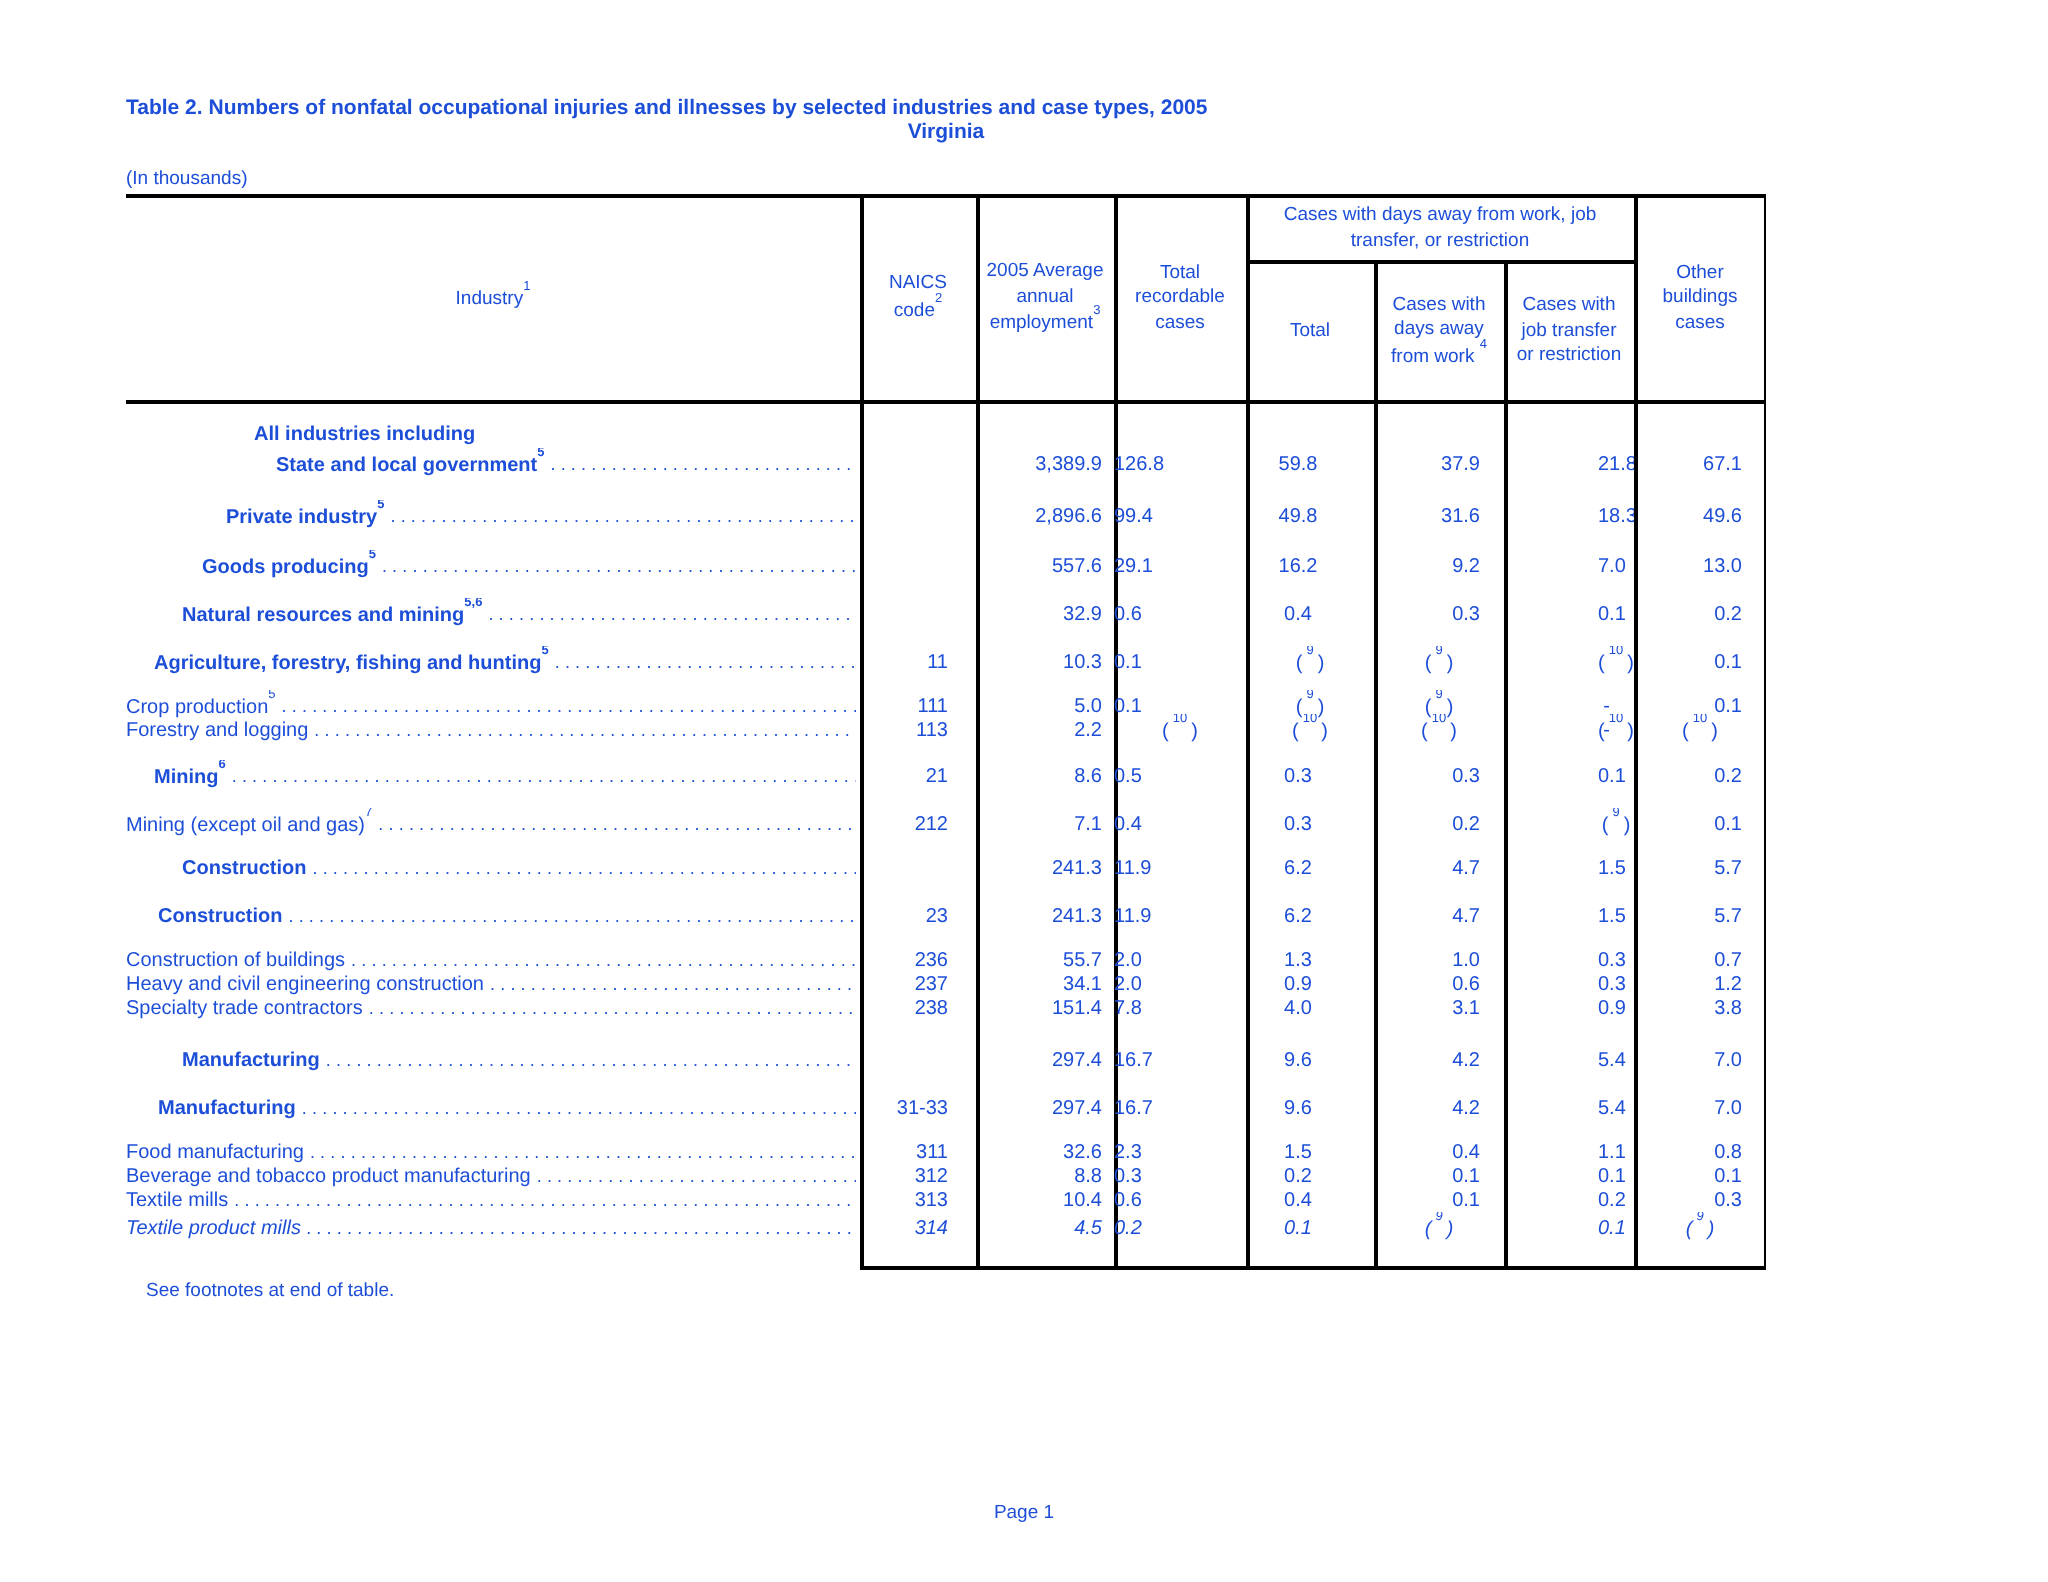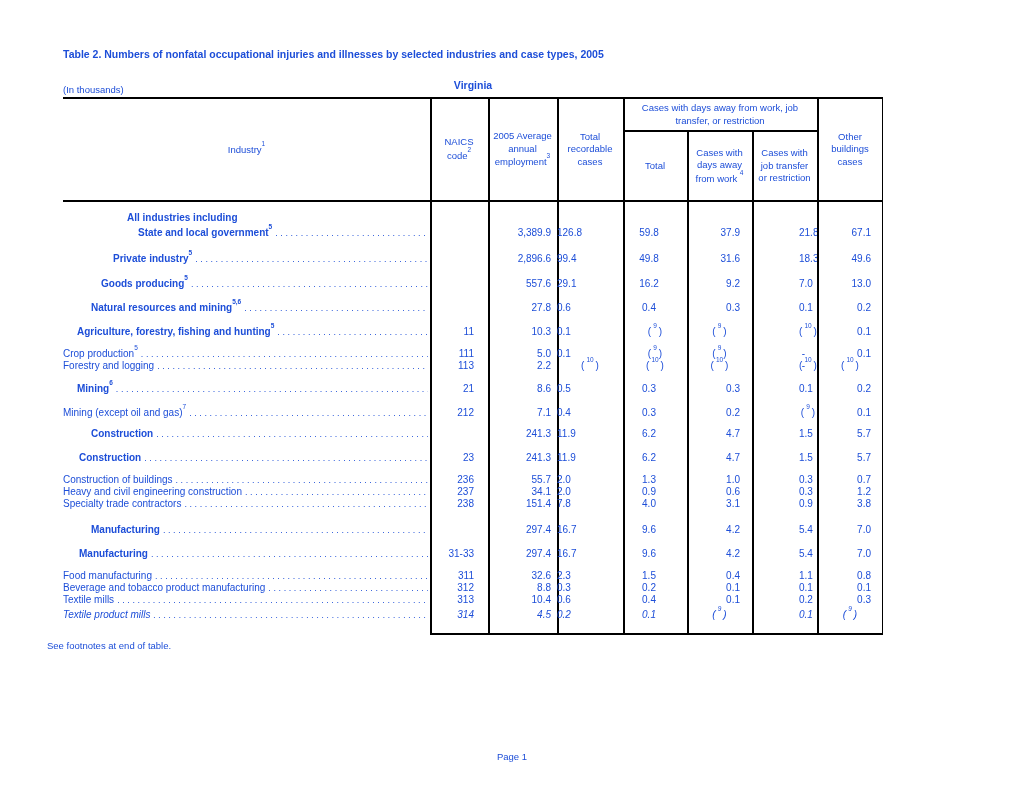--- a/index.html
+++ b/index.html
@@ -1,19 +1,19 @@
 <!DOCTYPE html>
 <html><head>
 <meta charset="utf-8">
 <style>
   html,body{margin:0;padding:0;background:#fff;}
   .page{position:relative;width:1024px;height:791px;background:#ffffff;
         font-family:"Liberation Sans","DejaVu Sans",sans-serif;color:#1d4ed8;overflow:hidden;border-radius:19px;}
   .title{position:absolute;left:63px;top:48px;font-size:10.5px;font-weight:bold;}
-  .region{position:absolute;left:63px;top:79px;width:820px;text-align:center;font-size:10.5px;font-weight:bold;}
+  .region{position:absolute;left:63px;top:60px;width:820px;text-align:center;font-size:10.5px;font-weight:bold;}
   .units{position:absolute;left:63px;top:84px;font-size:9.5px;}
   .tablewrap{position:absolute;left:63px;top:97px;width:820px;height:540px;}
   .line{position:absolute;background:#000;}
   
   .rule-top{left:0;top:0;width:820px;height:2px;}
   .rule-hdrbot{left:0;top:103px;width:820px;height:2px;}
   .rule-group{left:560px;top:33px;width:194px;height:1.5px;}
   .rule-bottom{left:367px;top:536px;width:453px;height:2px;}
   
   .v1{left:367px;top:0;width:1.5px;height:538px;}
@@ -46,21 +46,21 @@
   .c3{width:69px;text-align:right;padding-right:6px;}
   .c4{width:66px;text-align:left;padding-right:12px;}
   .c5{width:64px;text-align:center;padding-right:12px;}
   .c6{width:65px;text-align:right;padding-right:12px;}
   .c7{width:65px;text-align:right;padding-right:12px;padding-left:47px;}
   .c8{width:66px;text-align:right;padding-right:12px;}
   .ctr{text-align:center !important;padding-right:0 !important;}
   .bold .lbl, .pre-row .lbl{font-weight:bold;}
   .leader{flex:1;overflow:hidden;white-space:nowrap;letter-spacing:2.6px;
           margin-left:3px;margin-right:2px;font-weight:normal;font-size:9px;}
-  .footnote{position:absolute;left:47px;top:640px;font-size:9.5px;}
+  .footnote{position:absolute;left:73px;top:640px;font-size:9.5px;}
   .pageno{position:absolute;left:0;top:751px;width:1024px;text-align:center;font-size:9.5px;}
 </style>
 </head>
 <body>
 
 <div class="page">
   <div class="title">Table 2.  Numbers of nonfatal occupational injuries and illnesses by selected industries and case types, 2005</div>
   <div class="region">Virginia</div>
   <div class="units">(In thousands)</div>
 
@@ -150,21 +150,21 @@
           <div class="c c6">9.2</div>
           <div class="c c7">7.0</div>
           <div class="c c8">13.0</div>
         </div>
         <div class="trow bold" style="margin-top: 12px;">
           <div class="c c1" style="padding-left: 28px;">
             <span class="lbl">Natural resources and mining<sup>5,6</sup></span>
             <span class="leader">........................................................................................................................................................................................................</span>
           </div>
           <div class="c c2"></div>
-          <div class="c c3">27.8</div>
+          <div class="c c3">32.9</div>
           <div class="c c4">0.6</div>
           <div class="c c5">0.4</div>
           <div class="c c6">0.3</div>
           <div class="c c7">0.1</div>
           <div class="c c8">0.2</div>
         </div>
         <div class="trow bold" style="margin-top: 12px;">
           <div class="c c1" style="padding-left: 14px;">
             <span class="lbl">Agriculture, forestry, fishing and hunting<sup>5</sup></span>
             <span class="leader">........................................................................................................................................................................................................</span>

